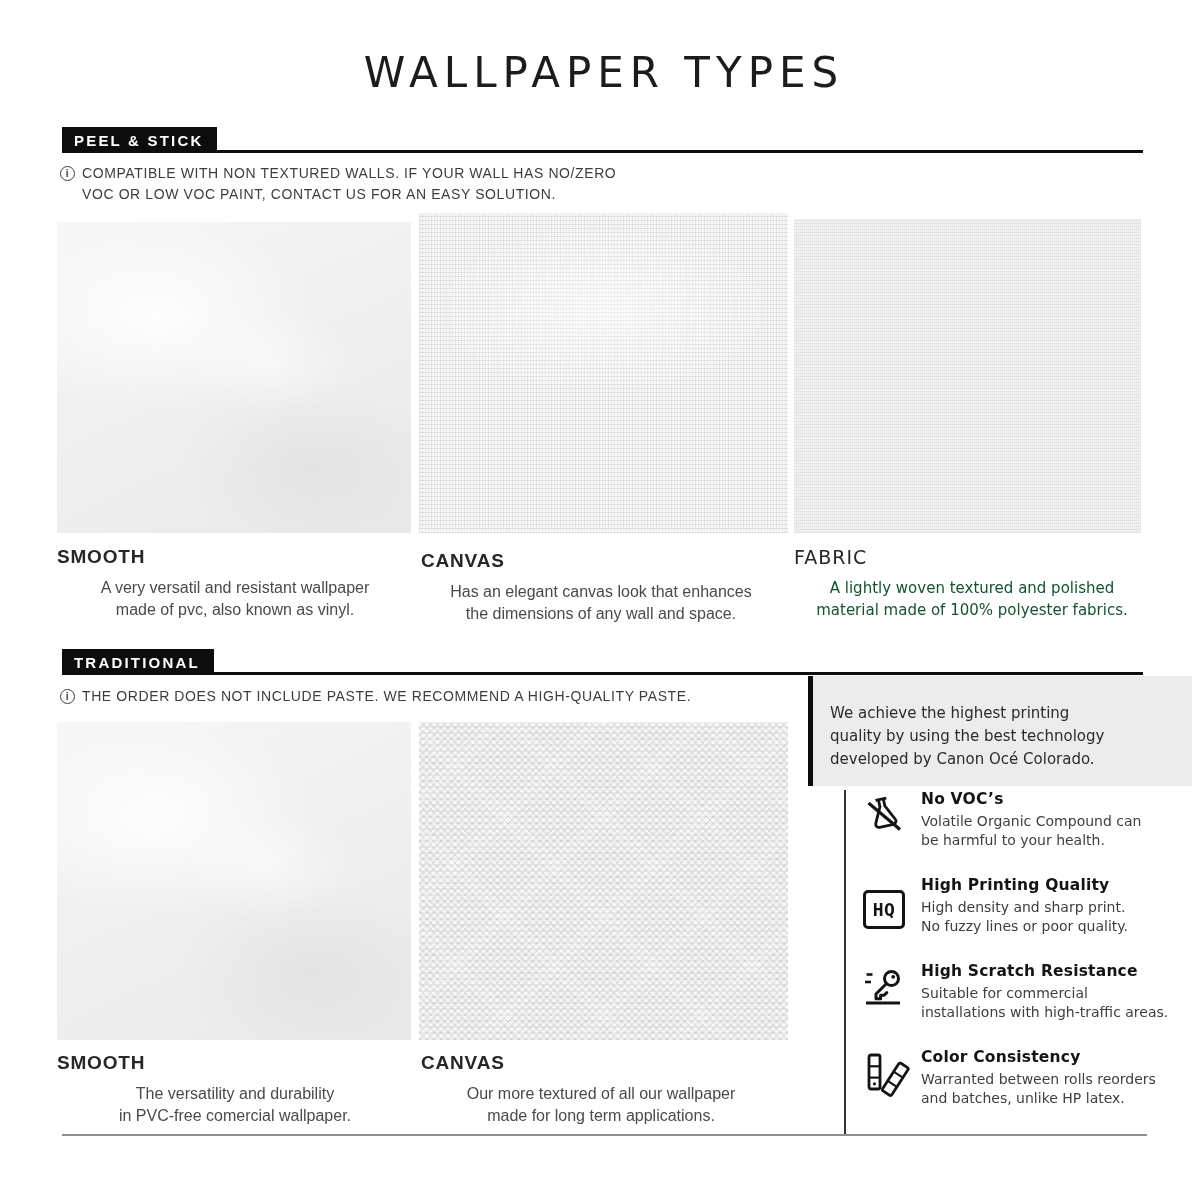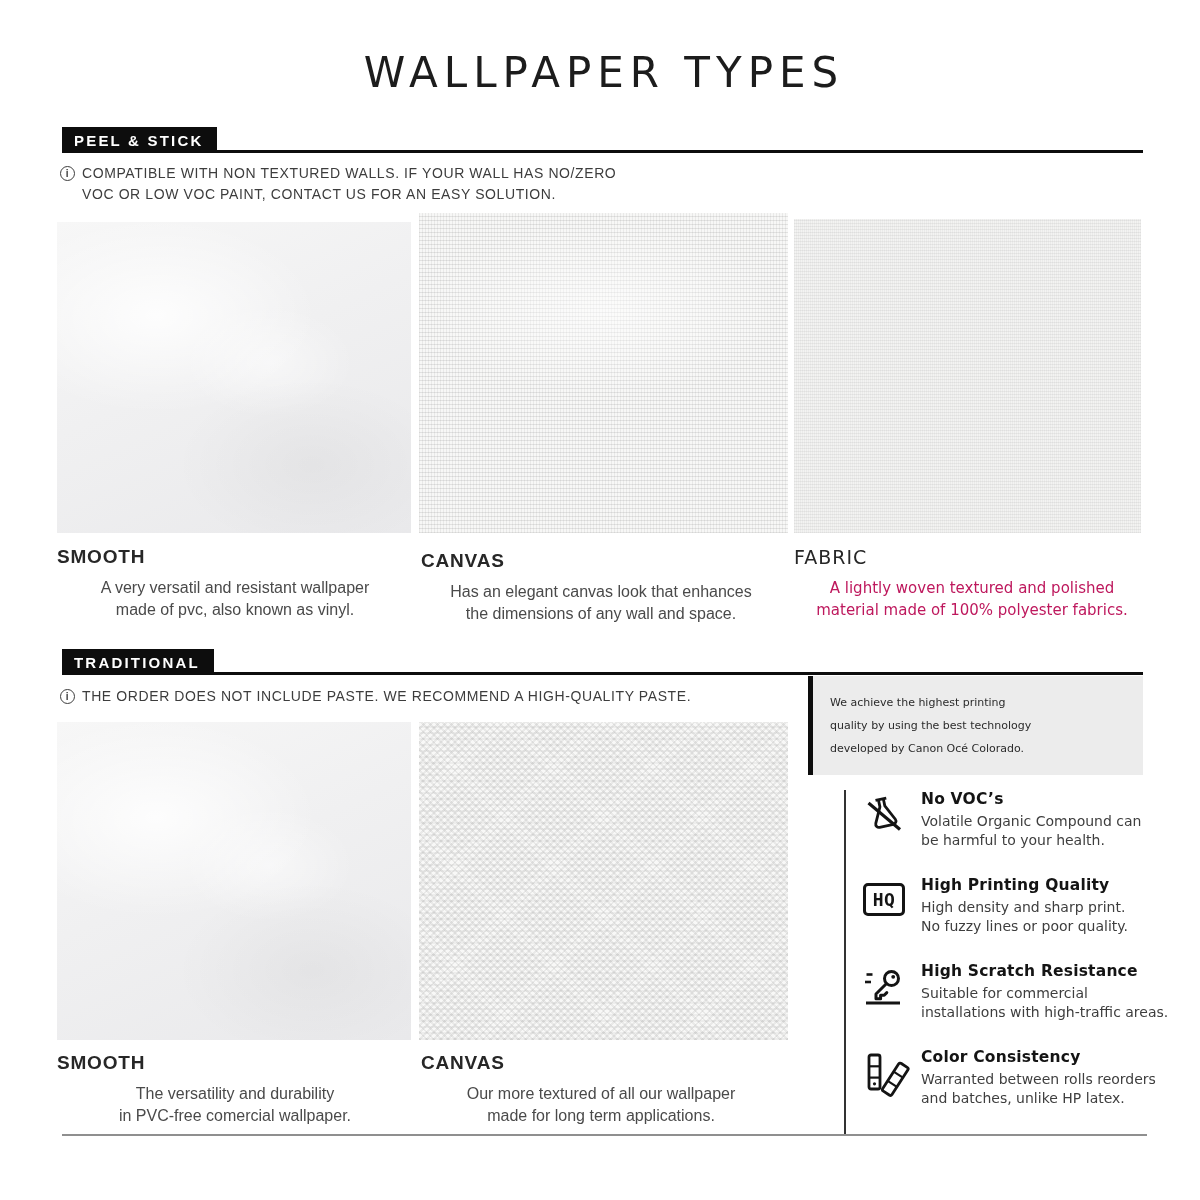--- a/index.html
+++ b/index.html
@@ -65,41 +65,41 @@
       repeating-linear-gradient(45deg, rgba(105,105,105,0.10) 0 2px, rgba(0,0,0,0) 2px 5px),
       repeating-linear-gradient(-45deg, rgba(105,105,105,0.10) 0 2px, rgba(0,0,0,0) 2px 5px),
       repeating-linear-gradient(0deg, rgba(105,105,105,0.08) 0 2px, rgba(0,0,0,0) 2px 6px);
   }
 
   
   .caption { position:absolute; }
   .caption .cap-label { font-size:19px; font-weight:600; letter-spacing:0.8px; color:#272727; margin-bottom:9px; }
   .caption .cap-desc { font-size:16px; color:#4a4a4a; line-height:22px; white-space:nowrap;text-align:center; }
   .caption.alt .cap-label { font-family:"DejaVu Sans","Liberation Sans",sans-serif; font-weight:500; letter-spacing:1px; }
-  .caption.alt .cap-desc  { font-family:"DejaVu Sans","Liberation Sans",sans-serif; font-size:15px; color:#be185d; }
+  .caption.alt .cap-desc  { font-family:"DejaVu Sans","Liberation Sans",sans-serif; font-size:15px; color:#14532d; }
 
   
   .quote-box {
-    position:absolute; left:808px; top:676px; width:335px;
+    position:absolute; left:808px; top:676px; width:384px;
     background:#ececec; border-left:5px solid #0d0d0d;
-    padding:15px 14px 15px 17px;
+    padding:26px 14px 15px 17px;
     font-family:"DejaVu Sans","Liberation Sans",sans-serif;
-    font-size:11px; color:#2b2b2b; line-height:23px;
+    font-size:15px; color:#2b2b2b; line-height:23px;
   }
   .quote-box .qline { white-space:nowrap; }
 
   .features {
     position:absolute; left:844px; top:790px; width:360px;
     border-left:2px solid #333333; padding-left:16px;
   }
   .feature { display:flex; gap:15px; margin-bottom:21px; min-height:65px; }
   .f-icon { flex:0 0 44px; width:44px; height:44px; display:flex; align-items:flex-start; justify-content:center; margin-top:2px; }
   .f-icon svg { overflow:visible; }
   .hq-box {
-    width:42px; height:33px; border:3px solid #141414; border-radius:5px; margin-top:5px;
+    width:42px; height:39px; border:3px solid #141414; border-radius:5px; margin-top:12px;
     display:flex; align-items:center; justify-content:center;
     font-weight:700; font-size:18px; letter-spacing:0.5px; color:#141414;
     font-family:"DejaVu Sans Mono","Liberation Mono",monospace;
   }
   .f-text { font-family:"DejaVu Sans","Liberation Sans",sans-serif; }
   .f-title { font-size:15.5px; font-weight:700; color:#141414; margin-bottom:4px; letter-spacing:0.2px; }
   .f-desc { font-size:14px; color:#3e3e3e; line-height:19px; white-space:nowrap; }
 
   
   .bottom-divider { position:absolute; left:62px; top:1134px; width:1085px; height:2px; background:#8f8f8f; }

